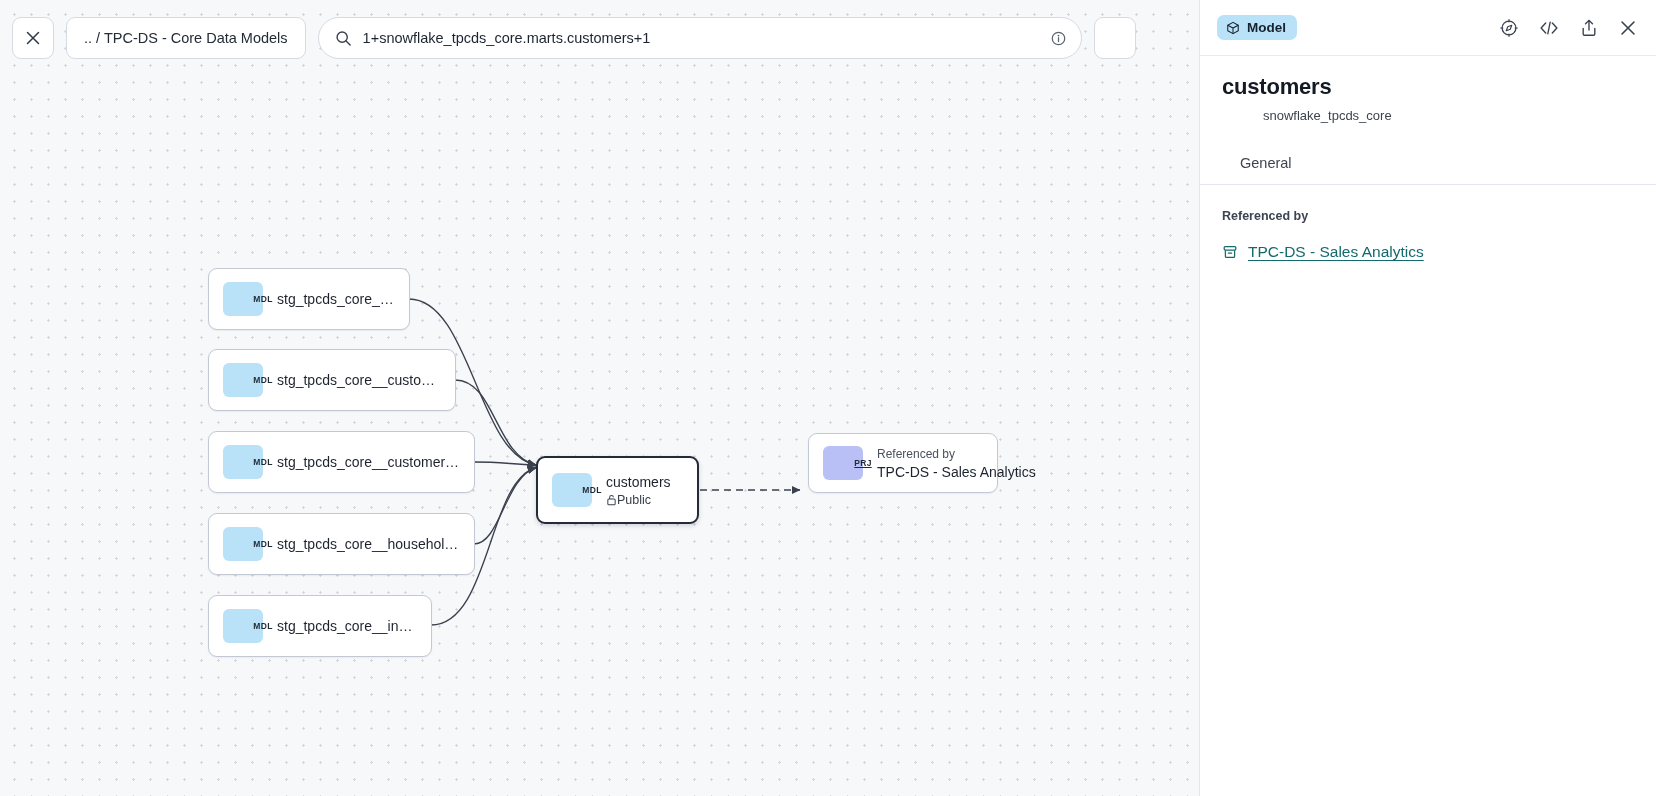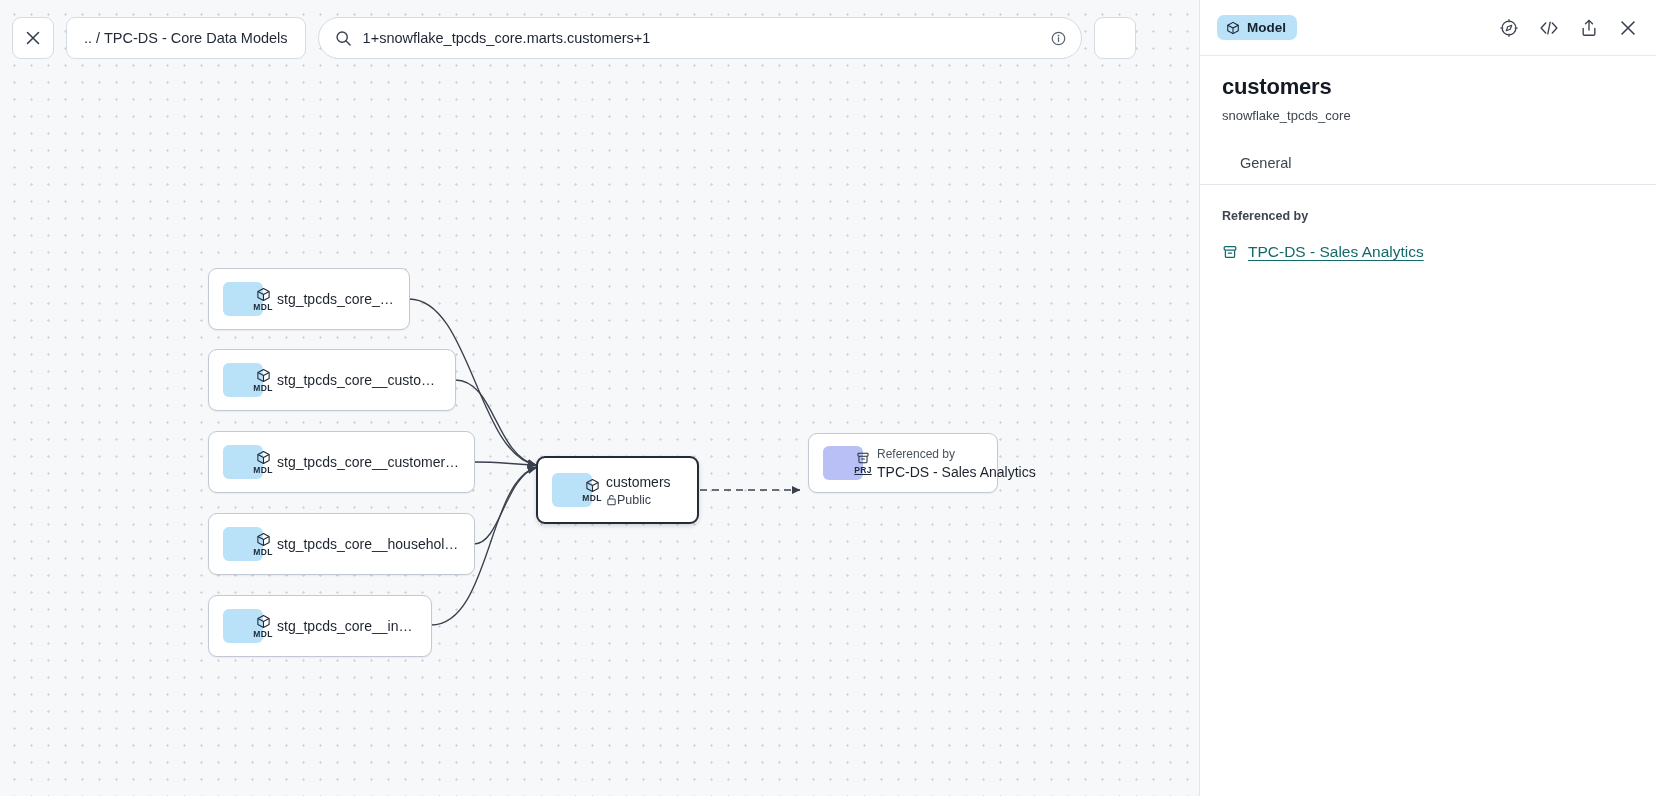--- a/index.html
+++ b/index.html
@@ -81,21 +81,21 @@
     z-index: 5;
     cursor: pointer;
   }
   .node.selected {
     border: 2px solid #242b38;
     box-shadow: 0 2px 5px rgba(20,25,40,.16);
   }
   .chip {
     width: 30px; height: 34px;
     border-radius: 6px;
-    display: flex; flex-direction: column; align-items: center; justify-content: center;
+    display: flex; flex-direction: row; align-items: center; justify-content: center;
     flex: 0 0 auto;
     gap: 0px;
     padding-left: 40px;
   }
   .chip.mdl { background: #b9e1f7; color: #1f2b38; }
   .chip.prj { background: #b9c0f5; color: #1f2b38; text-decoration: underline; }
   .chip .chip-txt { font-size: 8.5px; font-weight: 700; letter-spacing: .3px; line-height: 10px; }
   .node-label {
     font-size: 14px; color: #1d232e;
     white-space: nowrap; overflow: hidden; text-overflow: ellipsis;
@@ -129,21 +129,21 @@
     border-radius: 7px;
     padding: 5px 11px 5px 9px;
     font-size: 13.5px; font-weight: 600;
     cursor: pointer;
   }
   .panel-actions { display: flex; align-items: center; gap: 19px; color: #39414f; }
   .panel-actions .icon { cursor: pointer; }
 
   .panel-head { padding: 18px 22px 0 22px; }
   .panel-title { font-size: 22px; font-weight: 700; color: #141a24; letter-spacing: -.2px; }
-  .panel-sub { font-size: 13px; color: #3b4randomize; }
+  .panel-sub { font-size: 13px; color: #3b4randomize; margin-left: 41px; }
   .panel-sub { font-size: 13px; color: #3c4450; margin-top: 8px; }
 
   .tabs {
     display: flex; align-items: flex-end; gap: 0;
     padding: 0 22px;
     margin-top: 22px;
     border-bottom: 1px solid #e3e6ec;
   }
   .tab {
     display: flex; align-items: center; gap: 10px;

